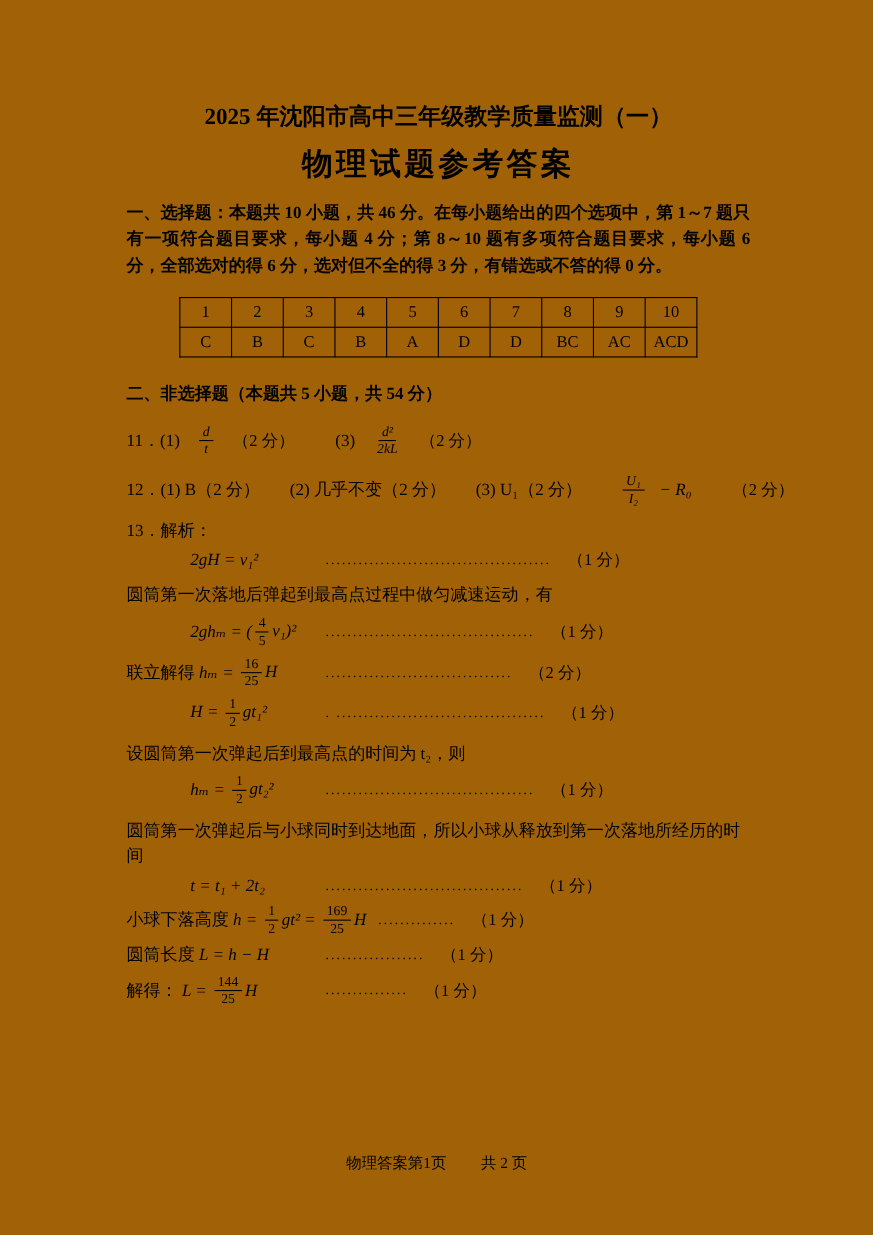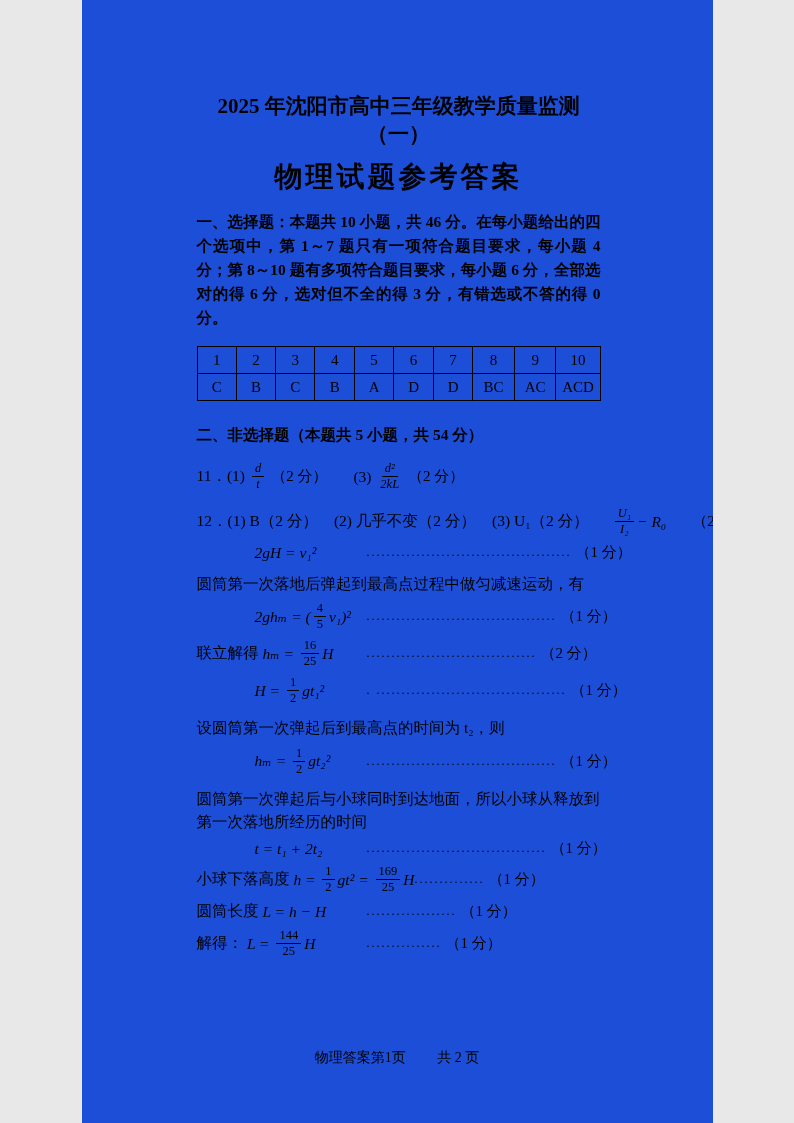--- a/index.html
+++ b/index.html
@@ -1,30 +1,30 @@
 <!DOCTYPE html>
 <html><head>
 <meta charset="utf-8">
 <style>
   html,body{margin:0;padding:0;background:#e8e8e8;}
   .page{
-    width:631px;height:1123px;margin:0 auto;background:#1d4ed8;color:#000;
+    width:794px;height:1123px;margin:0 auto;background:#a16207;color:#000;
     box-sizing:border-box;position:relative;
     padding:92px 112px 0 115px;
     font-family:"Liberation Serif","DejaVu Serif",serif;
     overflow:hidden;
   }
   .title{font-size:21px;font-weight:bold;text-align:center;}
   .subtitle{font-size:28px;font-weight:bold;text-align:center;margin-top:10px;letter-spacing:3px;}
   .sec-head{font-size:15.5px;font-weight:bold;line-height:1.55;text-align:justify;margin:14px 0 0;}
   table.answers{border-collapse:collapse;margin:16px auto 0;}
   table.answers td{border:1px solid #000;width:46px;height:26px;text-align:center;font-size:15px;padding:0;}
   .sec2{margin-top:22px;}
   .tline{font-size:15.5px;margin-top:10px;line-height:1.5;}
-  .line{display:flex;align-items:center;font-size:15.5px;margin-top:6px;}
+  .line{display:flex;align-items:center;font-size:15.5px;margin-top:6px;gap:11px;}
   .line.sp{margin-top:14px;}
   .indent{margin-left:58px;}
   .fgroup{display:inline-flex;align-items:center;min-width:170px;}
   .indent .fgroup{min-width:112px;}
   .math{font-style:italic;white-space:pre;}
   .cn{white-space:pre;}
   .frac{display:inline-flex;flex-direction:column;align-items:center;font-size:12.5px;line-height:1.2;margin:0 3px;}
   .frac .fn{border-bottom:1px solid #000;padding:0 3px;}
   .frac .fd{padding:0 2px;}
   .frac.it{font-style:italic;}
@@ -96,20 +96,21 @@
     <span class="cn g16">(2) 几乎不变（2 分）</span>
     <span class="cn g16">(3) U₁（2 分）</span>
     <span class="frac it g26">
       <span class="fn">U₁</span>
       <span class="fd">I₂</span>
     </span>
     <span class="math">− R₀</span>
     <span class="score g26">（2 分）</span>
   </div>
 
+  <div class="tline">13．解析：</div>
 
 
   <div class="line indent">
     <span class="fgroup">
       <span class="math">2gH = v₁²</span>
     </span>
     <span class="dots">.........................................</span>
     <span class="score">（1 分）</span>
   </div>
 

